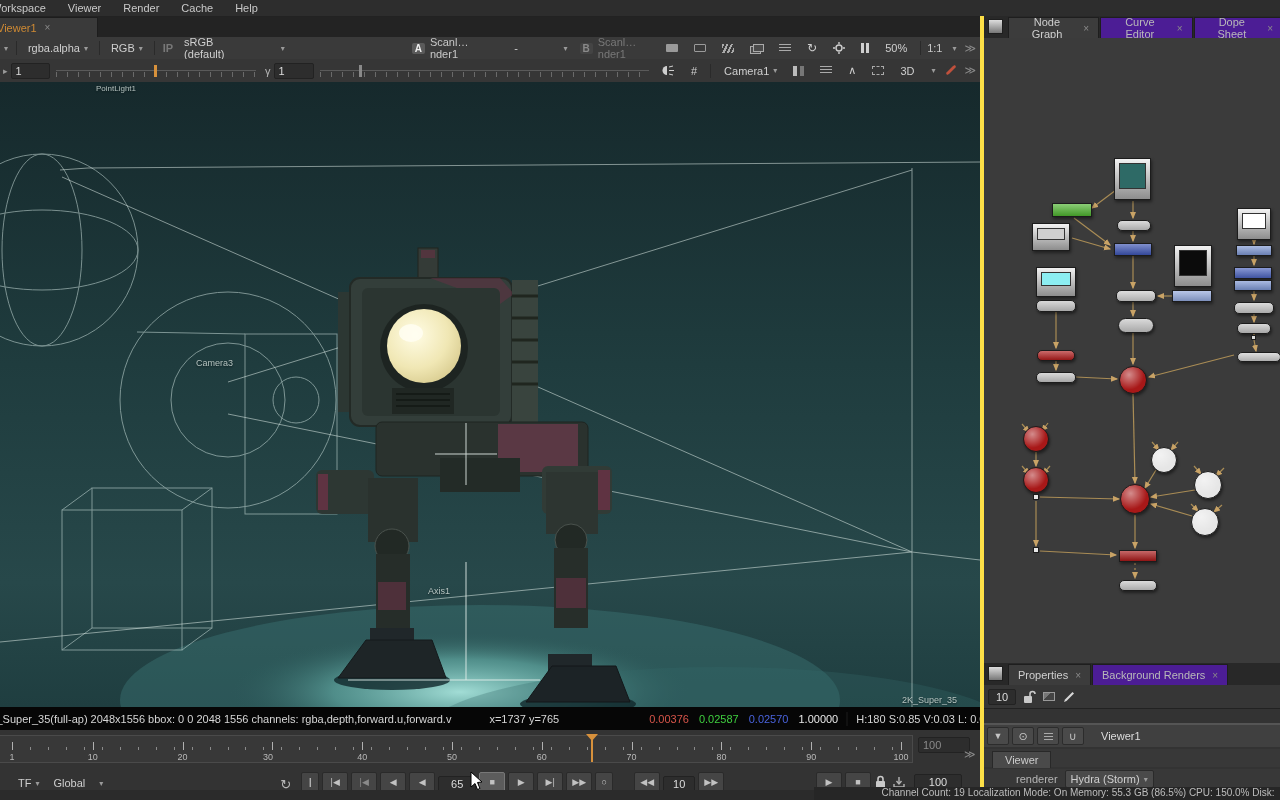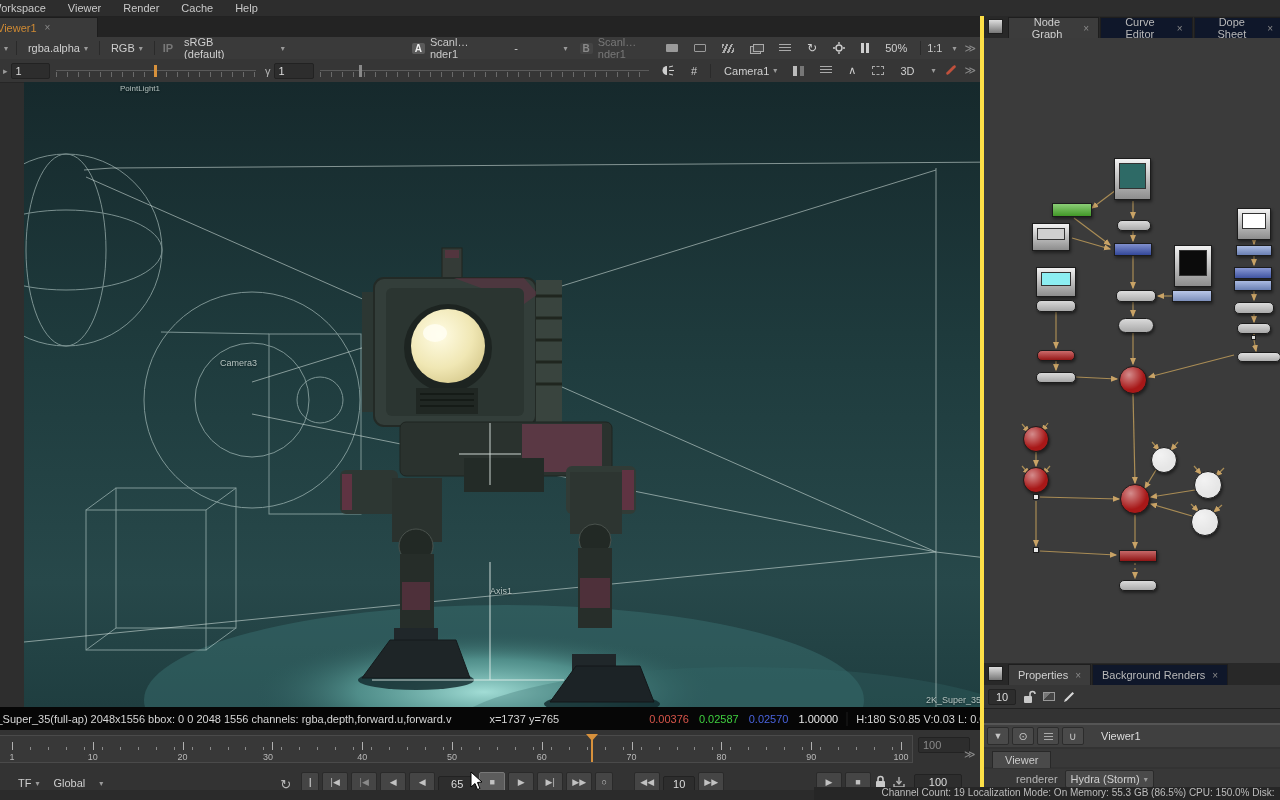--- a/index.html
+++ b/index.html
@@ -52,21 +52,21 @@
   .ic-overlap::before,.ic-overlap::after{content:"";position:absolute;width:9px;height:6px;border:1px solid #aaa;background:#4a4a4a;}
   .ic-overlap::before{left:0;top:2px;}
   .ic-overlap::after{left:3px;top:0;}
   .ic-hlines{width:12px;height:9px;background:repeating-linear-gradient(#aaa 0 1px,transparent 1px 3px);}
   .ic-pause{width:8px;height:10px;border-left:3px solid #cfcfcf;border-right:3px solid #cfcfcf;box-sizing:border-box;}
   .ic-splitbars{width:11px;height:10px;border-left:4px solid #bbb;border-right:4px solid #777;box-sizing:border-box;}
   .ic-marquee{width:12px;height:9px;border:1px dashed #aaa;box-sizing:border-box;}
   .ic-imgbox{width:12px;height:9px;border:1px solid #999;box-sizing:border-box;background:linear-gradient(135deg,#777 40%,#444 40%);}
 
   
-  .viewport{left:0;top:82px;width:980px;height:625px;background:#1d3739;margin-left:24px;}
+  .viewport{left:0;top:82px;width:980px;height:625px;background:#1d3739;}
   .vp-label{position:absolute;color:#cfdad6;font-size:9px;opacity:.85;text-shadow:0 1px 2px #08181a;}
 
   
   .statusbar{left:0;top:707px;width:980px;height:23px;background:#060606;display:flex;align-items:center;
              white-space:nowrap;font-size:11px;color:#d6d6d6;}
   .statusbar .fmt{margin-left:-17px;}
   .swatch{width:14px;height:12px;border:1px solid #111;margin:0 8px;}
 
   
   .timeline{left:0;top:730px;width:980px;height:70px;background:#333;}
@@ -81,21 +81,21 @@
           display:flex;align-items:center;justify-content:center;color:#c2c2c2;font-size:9px;margin-right:3px;}
   .tr-btn.sm{min-width:16px;}
   .tr-btn.hover{background:#5c5c5c;border-color:#777;}
   .range-col{position:absolute;}
   .bottomstrip{left:0;top:790px;width:980px;height:10px;background:#2b2b2b;}
 
   
   .rightpanel{left:980px;top:16px;width:360px;height:784px;background:#333;border-left:4px solid #fde047;box-sizing:border-box;text-align:center;}
   .rp-tabs{position:absolute;left:0;top:0;width:300px;height:22px;background:#282828;display:flex;align-items:flex-end;}
   .pane-icon{width:13px;height:13px;margin:0 5px 4px 4px;background:linear-gradient(#ddd,#777);border:1px solid #1e1e1e;}
-  .rp-tab{height:20px;display:flex;align-items:center;gap:7px;padding:0 9px;background:#0f172a;
+  .rp-tab{height:20px;display:flex;align-items:center;gap:7px;padding:0 9px;background:#4c1d95;
           border:1px solid #1e1e1e;border-bottom:none;color:#b9b9b9;font-size:11px;margin-right:1px;}
   .rp-tab.active{background:#3c3c3c;color:#cfcfcf;}
   .nodegraph{position:absolute;left:0;top:22px;width:300px;height:647px;background:#3b3b3b;overflow:hidden;}
   .nd{position:absolute;box-sizing:border-box;border:1px solid #1c1c1c;box-shadow:1px 2px 3px rgba(0,0,0,.45);}
   .nd-pill{border-radius:5px;}
   .nd-round{border-radius:8px;}
   .nd-circle{border-radius:50%;}
   .nd-thumbframe{background:linear-gradient(180deg,#f2f2f2,#8d8d8d);}
   .nd-thumb{position:absolute;left:4px;top:4px;right:4px;bottom:10px;border:1px solid #333;}
 
@@ -374,21 +374,21 @@
 
       <g stroke="#e8f2ee" stroke-width="1" opacity="0.85">
         <line x1="435" y1="372" x2="497" y2="372"></line>
           <line x1="466" y1="341" x2="466" y2="403"></line>
         <line x1="466" y1="480" x2="466" y2="598"></line>
           <line x1="348" y1="598" x2="540" y2="598"></line>
       </g>
     </svg>
     <div class="vp-label" style="left:96px;top:2px;font-size:8px;">PointLight1</div>
     <div class="vp-label" style="left:196px;top:276px;">Camera3</div>
-    <div class="vp-label" style="left:466px;top:504px;">Axis1</div>
+    <div class="vp-label" style="left:428px;top:504px;">Axis1</div>
     <div class="vp-label" style="left:902px;top:613px;">2K_Super_35</div>
   </div>
 
   <div class="abs statusbar">
     <span class="fmt">2K_Super_35(full-ap) 2048x1556  bbox: 0 0 2048 1556  channels: rgba,depth,forward.u,forward.v</span>
     <span style="margin-left:38px;">x=1737 y=765</span>
     <span style="margin-left: 90px; color: rgb(216, 85, 74);">0.00376</span>
     <span style="margin-left: 10px; color: rgb(63, 207, 63);">0.02587</span>
     <span style="margin-left: 10px; color: rgb(74, 99, 222);">0.02570</span>
     <span style="margin-left: 10px; color: rgb(232, 232, 232);">1.00000</span>

